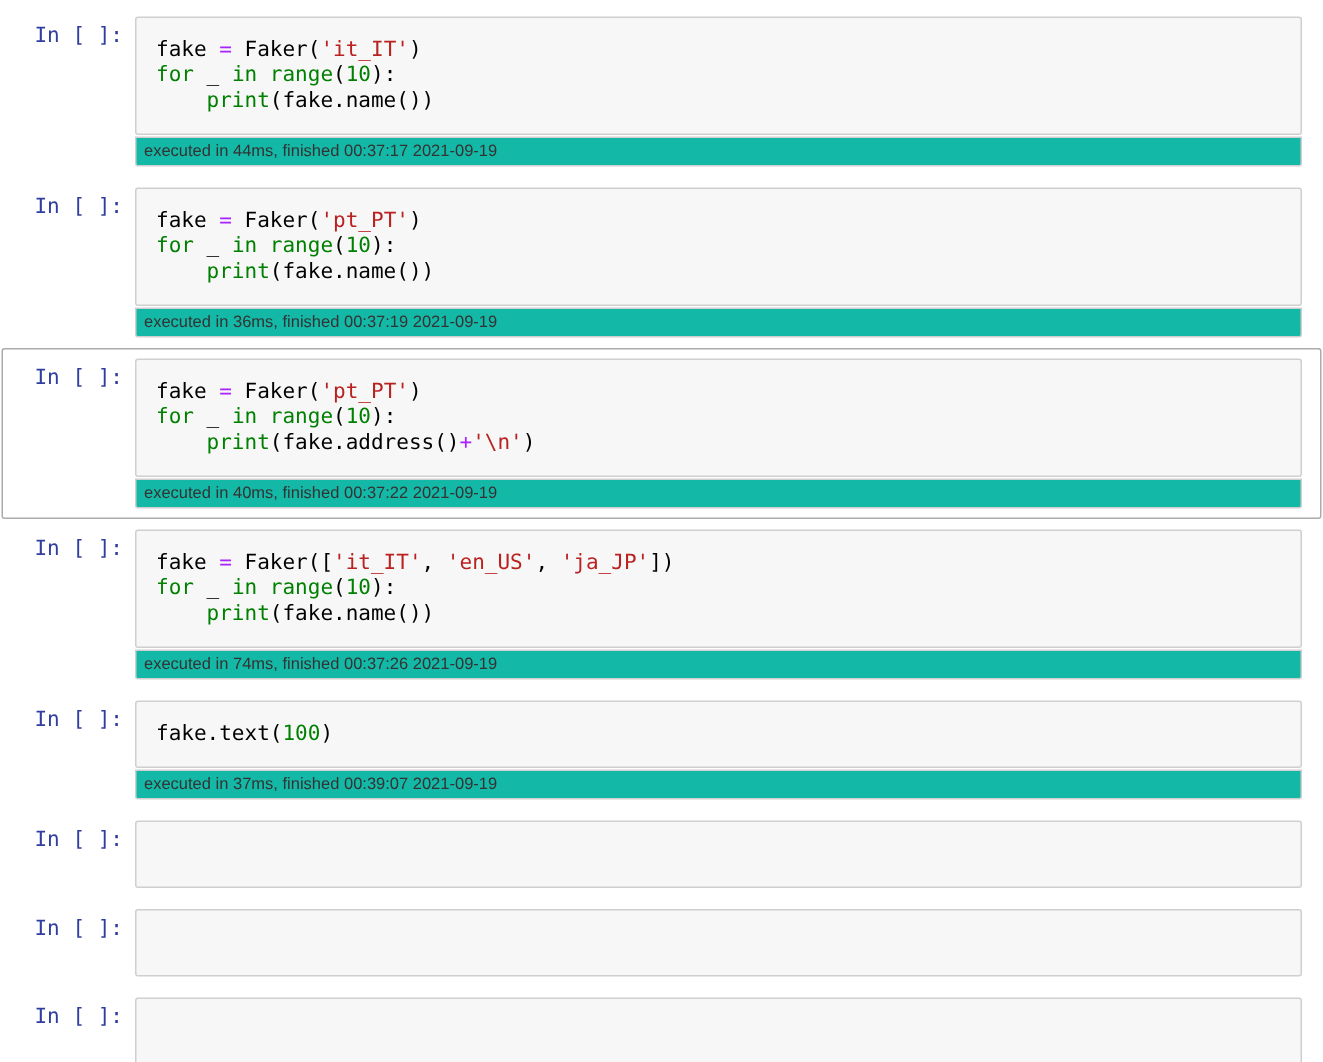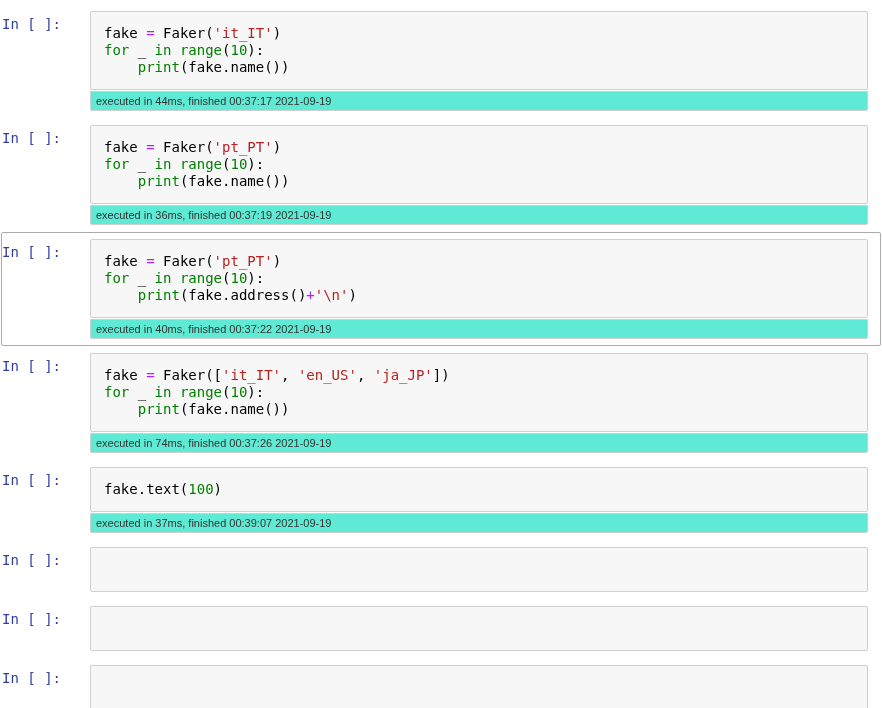--- a/index.html
+++ b/index.html
@@ -25,21 +25,21 @@
     margin: 0 1px;
     box-sizing: border-box;
   }
   .cell.selected {
     border-color: #ababab;
   }
   .prompt {
     flex: 0 0 88px;
     width: 88px;
     box-sizing: border-box;
-    text-align: left;
+    text-align: right;
     padding: 5px 8px 0 0;
     color: #303f9f;
     font-size: 14px;
     line-height: 17px;
     font-family: "DejaVu Sans Mono", monospace;
     cursor: default;
     user-select: none;
   }
   .inner-cell {
     flex: 1 1 auto;
@@ -53,21 +53,21 @@
     font-size: 14px;
     line-height: 17px;
     cursor: text;
   }
   .code-line {
     white-space: pre;
     height: 17px;
     color: #000;
   }
   .timing-area {
-    background: #5eead4;
+    background: #14b8a6;
     border: 1px solid #cfcfcf;
     border-radius: 0 0 2px 2px;
     margin-top: 1px;
     padding: 3px 5px 2px 5px;
     font-family: "Liberation Sans", sans-serif;
     font-size: 11px;
     color: #333333;
     line-height: 13px;
   }
   

